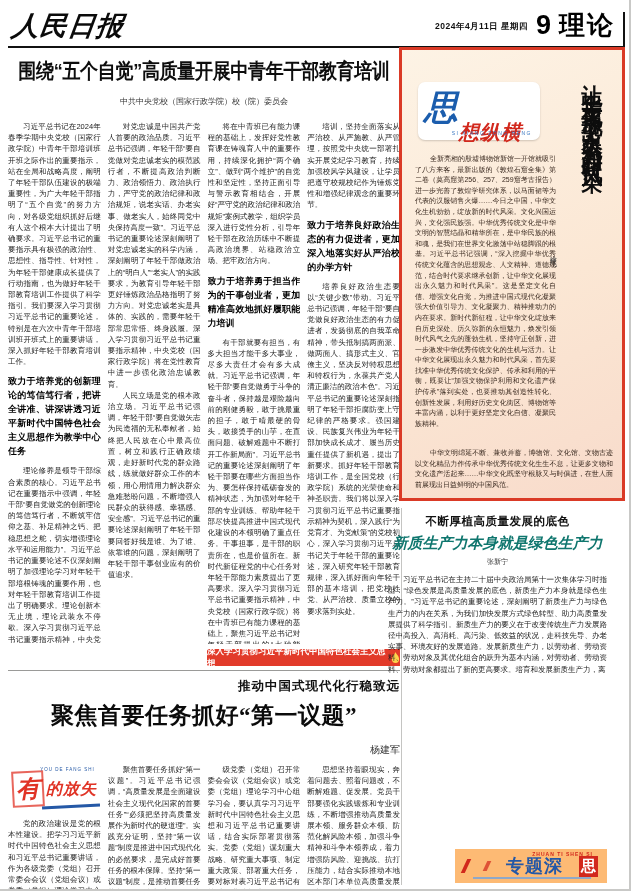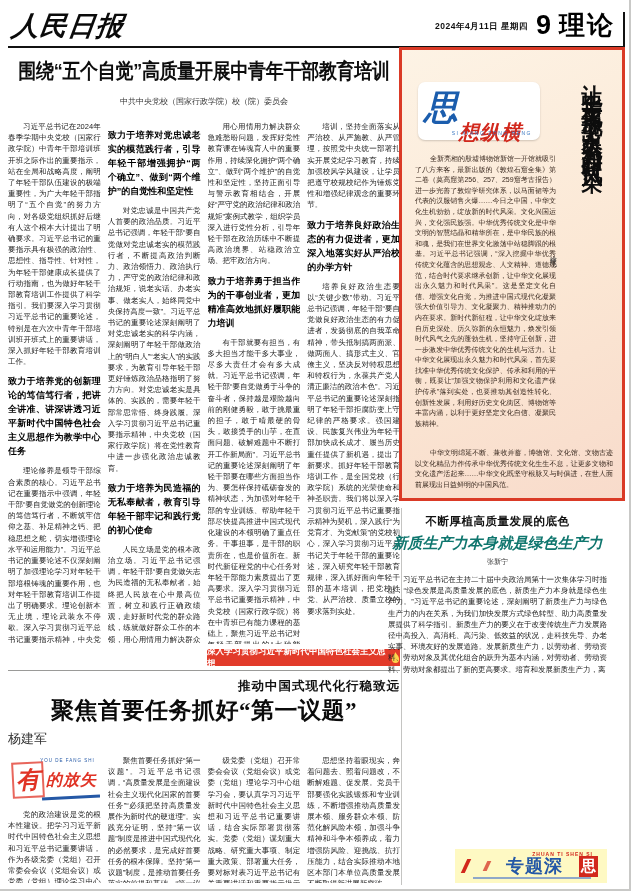--- a/index.html
+++ b/index.html
@@ -69,24 +69,24 @@
   .sx-body2 { position:absolute; left:13px; bottom:8px; width:198px; height:42px; overflow:hidden; }
 
   
   .rule-h-left { position:absolute; left:8px; top:670px; width:392px; border-top:1px solid #9a9a98; }
   .rule-v-mid { position:absolute; left:401px; top:508px; height:377px; border-left:1px solid #c4c4c2; }
 
   
   .art-agenda { position:absolute; left:8px; top:678px; width:392px; height:207px; }
   .art-agenda .kicker { text-align:right; font-size:12.5px; font-weight:800; color:#111; letter-spacing:1px; }
   .art-agenda h2 {
-    text-align:center; font-family:"Liberation Serif", serif;
+    margin-top:5px; text-align:center; font-family:"Liberation Serif", serif;
     font-size:23px; font-weight:900; color:#0b0b0b; letter-spacing:.5px;
   }
-  .art-agenda .byline { margin-top:4px; text-align:left; font-size:13px; color:#333; }
+  .art-agenda .byline { margin-top:12px; text-align:right; font-size:10px; color:#333; }
   .art-agenda .cols { display:flex; gap:7px; margin-top:7px; height:128px; overflow:hidden; }
   .art-agenda .col { flex:1; overflow:hidden; }
   .ydfs-logo {
     position:relative; width:100%; height:50px; background:#fff; margin-bottom:4px;
     display:flex; align-items:center; justify-content:center; gap:2px;
   }
   .ydfs-logo .you {
     font-family:"Liberation Serif", serif; font-size:24px; font-weight:900; font-style:italic;
     color:#e03325; border:2px solid rgba(224,51,37,.75); padding:0 2px; transform:rotate(-3deg);
   }
@@ -95,21 +95,21 @@
   .ydfs-logo .swoosh { position:absolute; left:34px; bottom:7px; width:58px; height:2.5px; background:#2458a6; transform:rotate(-3deg); }
 
   
   .art-green { position:absolute; left:388px; top:506px; width:219px; height:379px; }
   .art-green .kicker { text-align:center; font-size:11.5px; font-weight:800; color:#111; letter-spacing:.5px; margin-top:8px; }
   .art-green h2 { margin-top:5px; text-align:center; font-size:15px; font-weight:900; color:#0f766e; letter-spacing:0;font-style:italic; }
   .art-green .byline { margin-top:4px; text-align:center; font-size:7px; color:#333; }
   .art-green .cols { display:flex; gap:7px; margin-top:7px; height:302px; overflow:hidden; }
   .art-green .col { flex:1; overflow:hidden; }
   .ztss-logo {
-    position:absolute; right:0; bottom:2px; width:152px; height:34px; background:#fef9c3;
+    position:absolute; right:0; bottom:2px; width:152px; height:34px; background:#fdba74;
     display:flex; align-items:center; justify-content:center; gap:15px;
   }
   .ztss-logo .cap { position:absolute; top:2px; right:14px; font-size:5px; color:#d2281c; letter-spacing:1px; font-weight:700; }
   .ztss-logo .slash { width:4px; height:14px; background:#d2281c; transform:skewX(-25deg); margin-right:2px; }
   .ztss-logo .slash.s2 { height:10px; opacity:.7; }
   .ztss-logo .main { font-size:18px; font-weight:900; color:#2458a6; letter-spacing:1px; }
   .ztss-logo .last { font-size:15px; font-weight:900; color:#fff; background:#d2281c; padding:1px 2px; margin-left:1px; }
   .ztss-logo .underline { position:absolute; left:18px; bottom:4px; width:118px; height:2px; background:#8fa8c8; }
 </style>
 </head>
@@ -128,27 +128,25 @@
   <div class="art-top">
     <h1>围绕“五个自觉”高质量开展中青年干部教育培训</h1>
     <div class="byline">中共中央党校（国家行政学院）校（院）委员会</div>
     <div class="cols">
       <div class="col">
         <div class="jtext">习近平总书记在2024年春季学期中央党校（国家行政学院）中青年干部培训班开班之际作出的重要指示，站在全局和战略高度，阐明了年轻干部队伍建设的极端重要性，为广大年轻干部指明了“五个自觉”的努力方向，对各级党组织抓好后继有人这个根本大计提出了明确要求。习近平总书记的重要指示具有极强的政治性、思想性、指导性、针对性，为年轻干部健康成长提供了行动指南，也为做好年轻干部教育培训工作提供了科学指引。我们要深入学习贯彻习近平总书记的重要论述，特别是在六次中青年干部培训班开班式上的重要讲话，深入抓好年轻干部教育培训工作。</div>
         <div class="colsub">致力于培养党的创新理论的笃信笃行者，把讲全讲准、讲深讲透习近平新时代中国特色社会主义思想作为教学中心任务</div>
         <div class="jtext">理论修养是领导干部综合素质的核心。习近平总书记在重要指示中强调，年轻干部“要自觉做党的创新理论的笃信笃行者，不断筑牢信仰之基、补足精神之钙、把稳思想之舵，切实增强理论水平和运用能力”。习近平总书记的重要论述不仅深刻阐明了加强理论学习对年轻干部培根铸魂的重要作用，也对年轻干部教育培训工作提出了明确要求。理论创新本无止境，理论武装永不停歇。深入学习贯彻习近平总书记重要指示精神，中央党校（国家行政学院）将持续推动马克思主义中国化时代化最新成果进教材进课堂进头脑，修订完善《习近平新时代中国特色社会主义思想教学大纲》，在已经形成的100余门相关课程基础上进一步优化课程体系，融合设置理论讲授、实践解读、案例教学三个板块，组织学员赴浙江、福建等地调研，探寻理论源头，切实增进年轻干部对党的创新理论的政治认同、思想认同、理论认同、情感认同，帮助年轻干部全面提高理论思维能力，实现理论学习的深化、内化、转化，努力成为习近平新时代中国特色社会主义思想的坚定信仰者和忠实实践者。</div>
       </div>
       <div class="col">
-        <div class="colsub">致力于培养对党忠诚老实的模范践行者，引导年轻干部增强拥护“两个确立”、做到“两个维护”的自觉性和坚定性</div>
         <div class="jtext">对党忠诚是中国共产党人首要的政治品质。习近平总书记强调，年轻干部“要自觉做对党忠诚老实的模范践行者，不断提高政治判断力、政治领悟力、政治执行力，严守党的政治纪律和政治规矩，说老实话、办老实事、做老实人，始终同党中央保持高度一致”。习近平总书记的重要论述深刻阐明了对党忠诚老实的科学内涵，深刻阐明了年轻干部做政治上的“明白人”“老实人”的实践要求，为教育引导年轻干部更好锤炼政治品格指明了努力方向。对党忠诚老实是具体的、实践的，需要年轻干部常思常悟、终身践履。深入学习贯彻习近平总书记重要指示精神，中央党校（国家行政学院）将在党性教育中进一步强化政治忠诚教育。</div>
-        <div class="colsub">致力于培养为民造福的无私奉献者，教育引导年轻干部牢记和践行党的初心使命</div>
         <div class="jtext">人民立场是党的根本政治立场。习近平总书记强调，年轻干部“要自觉做矢志为民造福的无私奉献者，始终把人民放在心中最高位置，树立和践行正确政绩观，走好新时代党的群众路线，练就做好群众工作的本领，用心用情用力解决群众急难愁盼问题，不断增强人民群众的获得感、幸福感、安全感”。习近平总书记的重要论述深刻阐明了年轻干部要回答好我是谁、为了谁、依靠谁的问题，深刻阐明了年轻干部干事创业应有的价值追求。</div>
       </div>
       <div class="col">
-        <div class="jtext">用心用情用力解决群众急难愁盼问题，发挥好党性教育课在铸魂育人中的重要作用，持续深化拥护“两个确立”、做到“两个维护”的自觉性和坚定性，坚持正面引导与警示教育相结合，开展好“严守党的政治纪律和政治规矩”案例式教学，组织学员深入进行党性分析，引导年轻干部在政治历练中不断提高政治境界、站稳政治立场、把牢政治方向。</div>
+        <div class="jtext">将在中青班已有能力课程的基础上，发挥好党性教育课在铸魂育人中的重要作用，持续深化拥护“两个确立”、做到“两个维护”的自觉性和坚定性，坚持正面引导与警示教育相结合，开展好“严守党的政治纪律和政治规矩”案例式教学，组织学员深入进行党性分析，引导年轻干部在政治历练中不断提高政治境界、站稳政治立场、把牢政治方向。</div>
         <div class="colsub">致力于培养勇于担当作为的干事创业者，更加精准高效地抓好履职能力培训</div>
         <div class="jtext">有干部就要有担当，有多大担当才能干多大事业，尽多大责任才会有多大成就。习近平总书记强调，年轻干部“要自觉做勇于斗争的奋斗者，保持越是艰险越向前的刚健勇毅，敢于挑最重的担子，敢于啃最硬的骨头，敢接烫手的山芋，在直面问题、破解难题中不断打开工作新局面”。习近平总书记的重要论述深刻阐明了年轻干部要在哪些方面担当作为、要怎样保持砥砺奋发的精神状态，为加强对年轻干部的专业训练、帮助年轻干部尽快提高推进中国式现代化建设的本领明确了重点任务。干事担事，是干部的职责所在，也是价值所在。新时代新征程党的中心任务对年轻干部能力素质提出了更高要求。深入学习贯彻习近平总书记重要指示精神，中央党校（国家行政学院）将在中青班已有能力课程的基础上，聚焦习近平总书记对年轻干部提出的“七种能力”，进一步强化“提高履职能力”教学单元课程设置，在中青班设计推出反映习近平同志地方工作实践的系列案例课程，开设以“发扬斗争精神、增强斗争本领”为主题的专题课，引导年轻干部自觉向习近平总书记学习领悟科学思想方法和工作方法。</div>
       </div>
       <div class="col">
         <div class="jtext">培训，坚持全面落实从严治校、从严施教、从严管理，按照党中央统一部署扎实开展党纪学习教育，持续加强校风学风建设，让学员把遵守校规校纪作为锤炼党性和增强纪律观念的重要环节。</div>
         <div class="colsub">致力于培养良好政治生态的有力促进者，更加深入地落实好从严治校的办学方针</div>
         <div class="jtext">培养良好政治生态要以“关键少数”带动。习近平总书记强调，年轻干部“要自觉做良好政治生态的有力促进者，发扬彻底的自我革命精神，带头抵制搞两面派、做两面人、搞形式主义、官僚主义，坚决反对特权思想和特权行为，永葆共产党人清正廉洁的政治本色”。习近平总书记的重要论述深刻指明了年轻干部拒腐防变上守纪律的严格要求。强国建设、民族复兴伟业为年轻干部加快成长成才、履当历史重任提供了新机遇，提出了新要求。抓好年轻干部教育培训工作，是全国党校（行政学院）系统的光荣使命和神圣职责。我们将以深入学习贯彻习近平总书记重要指示精神为契机，深入践行“为党育才、为党献策”的党校初心，深入学习贯彻习近平总书记关于年轻干部的重要论述，深入研究年轻干部教育规律，深入抓好面向年轻干部的基本培训，把党校姓党、从严治校、质量立校的要求落到实处。</div>
       </div>
     </div>
     <div class="red-banner">

